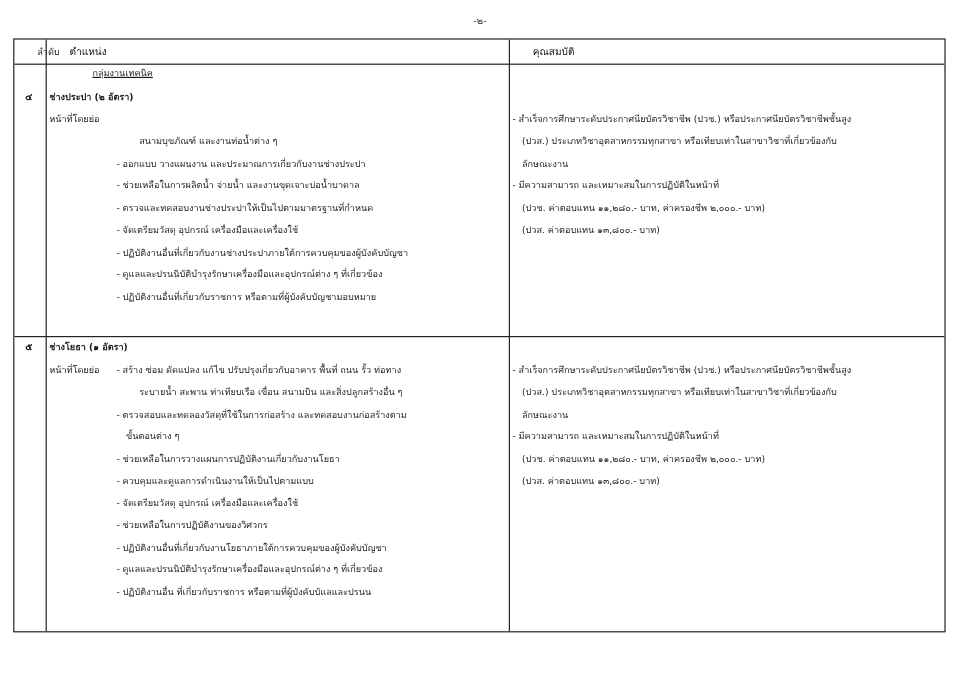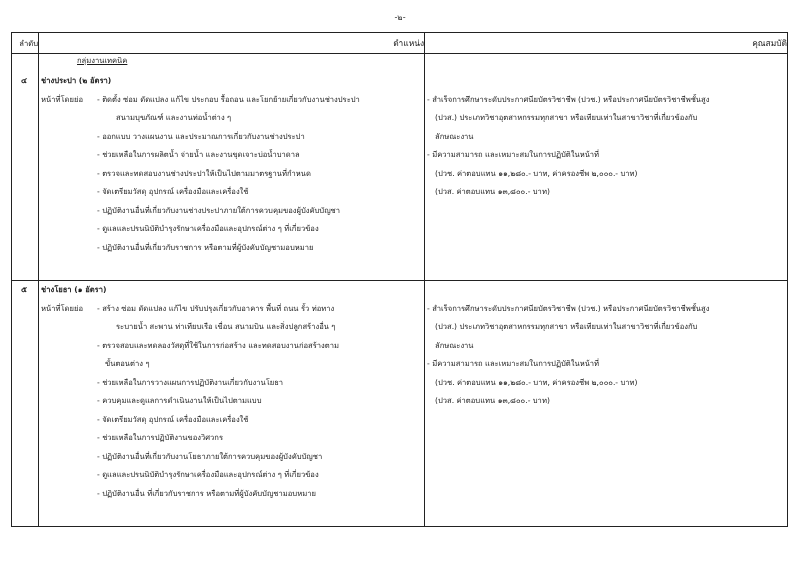--- a/index.html
+++ b/index.html
@@ -13,21 +13,21 @@
     text-align: center; font-size: 8px; color: #333;
   }
   .tbl {
     position: absolute; left: 11px; top: 32px; width: 777px; height: 495px;
     border: 1.5px solid #222; box-sizing: border-box;
   }
   .vline { position: absolute; top: 0; bottom: 0; width: 0; border-left: 1.5px solid #222; }
   .hline { position: absolute; left: 0; right: 0; height: 0; border-top: 1.5px solid #222; }
   .hdr {
     position: absolute; top: 0; height: 21px; line-height: 21px;
-    font-size: 8.4px; text-align: right; color: #111;
+    font-size: 8.4px; text-align: left; color: #111; margin-left: 19px;
   }
   .line {
     position: absolute; font-size: 7.6px; white-space: nowrap; line-height: 10px; color: #1a1a1a;
   }
   .bold { font-weight: bold; }
   .ul { text-decoration: underline; margin-left: 36px; }
   .num { font-size: 8px; font-weight: bold; }
 </style>
 </head>
 <body>
@@ -44,21 +44,20 @@
 
   <div class="hdr" style="left:0;width:26px;font-size:7.6px">ลำดับ</div>
   <div class="hdr" style="left:27px;width:385px">ตำแหน่ง</div>
   <div class="hdr" style="left:413px;width:362px">คุณสมบัติ</div>
 
   <div class="line ul" style="left:29px;top:23px">กลุ่มงานเทคนิค</div>
 
   <div class="line num" style="left:9px;top:43px">๔</div>
   <div class="line bold" style="left:29px;top:43px">ช่างประปา (๒ อัตรา)</div>
   <div class="line" style="left:29px;top:62px">หน้าที่โดยย่อ</div>
-  <div class="line" style="left:85px;top:62px">- ติดตั้ง ซ่อม ดัดแปลง แก้ไข ประกอบ รื้อถอน และโยกย้ายเกี่ยวกับงานช่างประปา</div>
   <div class="line" style="left:104px;top:80px">สนามบุขภัณฑ์ และงานท่อน้ำต่าง ๆ</div>
   <div class="line" style="left:85px;top:117px">- ช่วยเหลือในการผลิตน้ำ จ่ายน้ำ และงานขุดเจาะบ่อน้ำบาดาล</div>
   <div class="line" style="left:85px;top:99px">- ออกแบบ วางแผนงาน และประมาณการเกี่ยวกับงานช่างประปา</div>
   <div class="line" style="left:85px;top:136px">- ตรวจและทดสอบงานช่างประปาให้เป็นไปตามมาตรฐานที่กำหนด</div>
   <div class="line" style="left:85px;top:154px">- จัดเตรียมวัสดุ อุปกรณ์ เครื่องมือและเครื่องใช้</div>
   <div class="line" style="left:85px;top:173px">- ปฏิบัติงานอื่นที่เกี่ยวกับงานช่างประปาภายใต้การควบคุมของผู้บังคับบัญชา</div>
   <div class="line" style="left:85px;top:191px">- ดูแลและปรนนิบัติบำรุงรักษาเครื่องมือและอุปกรณ์ต่าง ๆ ที่เกี่ยวข้อง</div>
   <div class="line" style="left:85px;top:210px">- ปฏิบัติงานอื่นที่เกี่ยวกับราชการ หรือตามที่ผู้บังคับบัญชามอบหมาย</div>
 
   <div class="line" style="left:415px;top:62px">- สำเร็จการศึกษาระดับประกาศนียบัตรวิชาชีพ (ปวช.) หรือประกาศนียบัตรวิชาชีพชั้นสูง</div>
@@ -74,21 +73,21 @@
   <div class="line" style="left:104px;top:289px">ระบายน้ำ สะพาน ท่าเทียบเรือ เขื่อน สนามบิน และสิ่งปลูกสร้างอื่น ๆ</div>
   <div class="line" style="left:85px;top:271px">- สร้าง ซ่อม ดัดแปลง แก้ไข ปรับปรุงเกี่ยวกับอาคาร พื้นที่ ถนน รั้ว ท่อทาง</div>
   <div class="line" style="left:85px;top:308px">- ตรวจสอบและทดลองวัสดุที่ใช้ในการก่อสร้าง และทดสอบงานก่อสร้างตาม</div>
   <div class="line" style="left:93px;top:326px">ขั้นตอนต่าง ๆ</div>
   <div class="line" style="left:85px;top:345px">- ช่วยเหลือในการวางแผนการปฏิบัติงานเกี่ยวกับงานโยธา</div>
   <div class="line" style="left:85px;top:363px">- ควบคุมและดูแลการดำเนินงานให้เป็นไปตามแบบ</div>
   <div class="line" style="left:85px;top:382px">- จัดเตรียมวัสดุ อุปกรณ์ เครื่องมือและเครื่องใช้</div>
   <div class="line" style="left:85px;top:400px">- ช่วยเหลือในการปฏิบัติงานของวิศวกร</div>
   <div class="line" style="left:85px;top:419px">- ปฏิบัติงานอื่นที่เกี่ยวกับงานโยธาภายใต้การควบคุมของผู้บังคับบัญชา</div>
   <div class="line" style="left:85px;top:437px">- ดูแลและปรนนิบัติบำรุงรักษาเครื่องมือและอุปกรณ์ต่าง ๆ ที่เกี่ยวข้อง</div>
-  <div class="line" style="left:85px;top:456px">- ปฏิบัติงานอื่น ที่เกี่ยวกับราชการ หรือตามที่ผู้บังคับบัญชามอบหมาย</div>
+  <div class="line" style="left:85px;top:456px">- ปฏิบัติงานอื่น ที่เกี่ยวกับราชการ หรือตามที่ผู้บังคับบัแลและปรนน</div>
 
   <div class="line" style="left:415px;top:271px">- สำเร็จการศึกษาระดับประกาศนียบัตรวิชาชีพ (ปวช.) หรือประกาศนียบัตรวิชาชีพชั้นสูง</div>
   <div class="line" style="left:423px;top:289px">(ปวส.) ประเภทวิชาอุตสาหกรรมทุกสาขา หรือเทียบเท่าในสาขาวิชาที่เกี่ยวข้องกับ</div>
   <div class="line" style="left:423px;top:308px">ลักษณะงาน</div>
   <div class="line" style="left:415px;top:326px">- มีความสามารถ และเหมาะสมในการปฏิบัติในหน้าที่</div>
   <div class="line" style="left:423px;top:345px">(ปวช. ค่าตอบแทน ๑๑,๒๘๐.- บาท, ค่าครองชีพ ๒,๐๐๐.- บาท)</div>
   <div class="line" style="left:423px;top:363px">(ปวส. ค่าตอบแทน ๑๓,๘๐๐.- บาท)</div>
 </div>
 
 </body></html>

